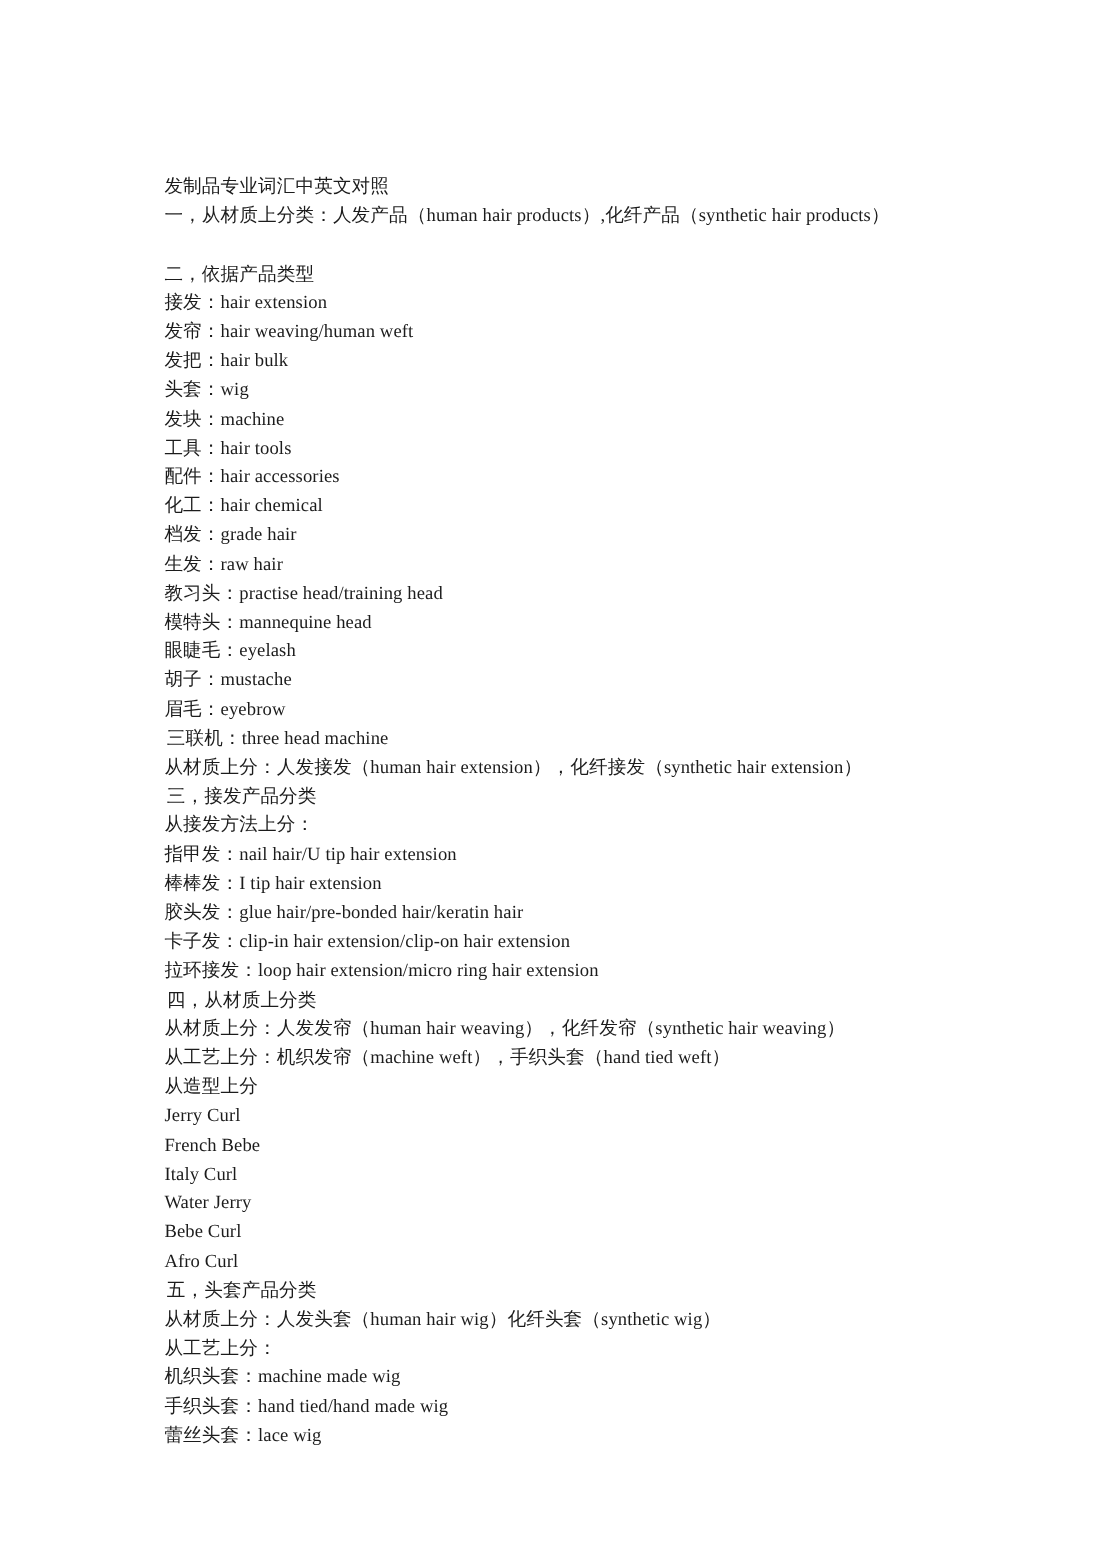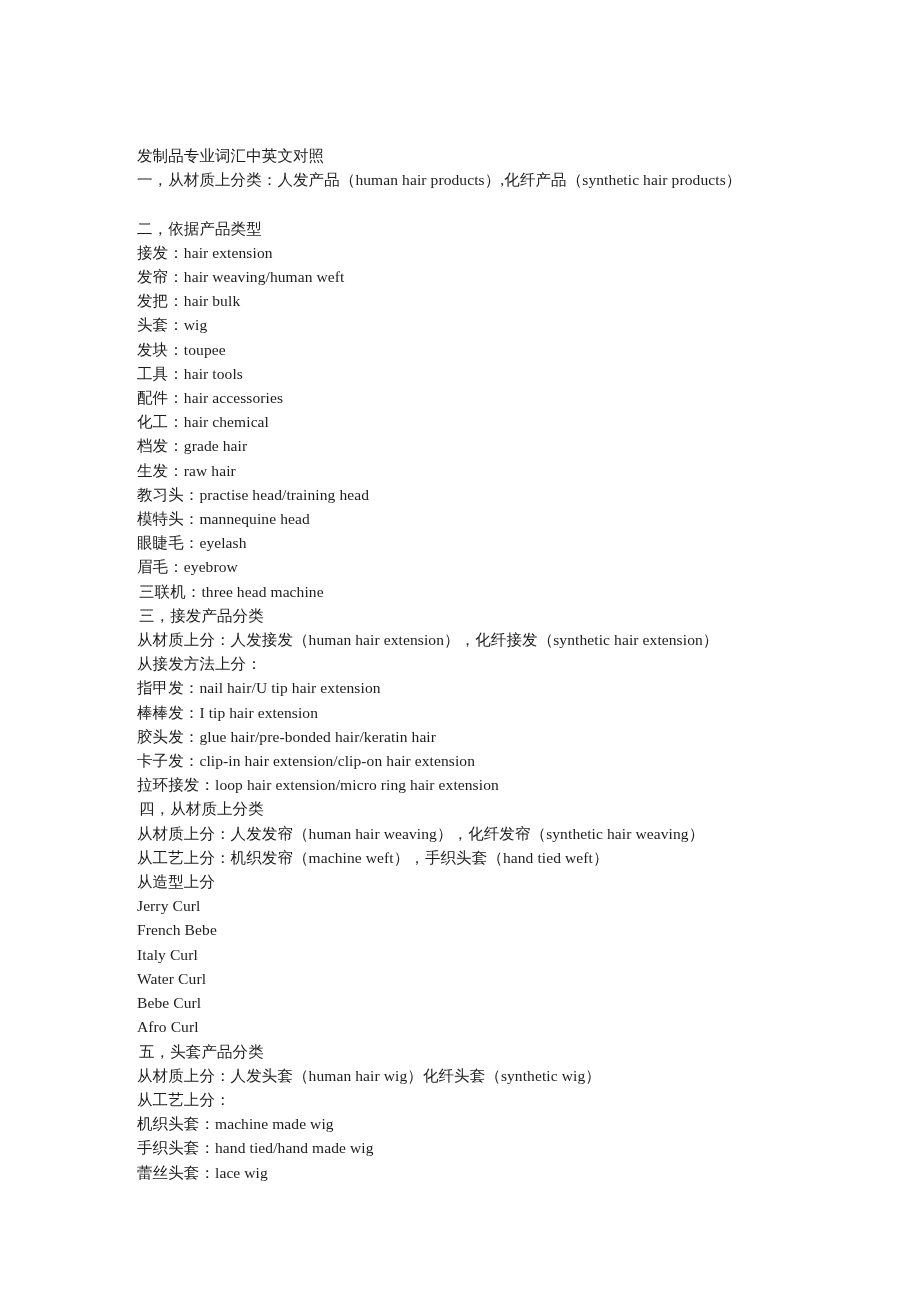--- a/index.html
+++ b/index.html
@@ -53,47 +53,48 @@
 <div id="doc-page">
   <div id="doc-body">
       <div class="line">发制品专业词汇中英文对照</div>
       <div class="line">一，从材质上分类：人发产品（human hair products）,化纤产品（synthetic hair products）</div>
       <div class="line blank"></div>
       <div class="line">二，依据产品类型</div>
       <div class="line">接发：hair extension</div>
       <div class="line">发帘：hair weaving/human weft</div>
       <div class="line">发把：hair bulk</div>
       <div class="line">头套：wig</div>
-      <div class="line">发块：toupee</div>
+      <div class="line">发块：machine</div>
       <div class="line">工具：hair tools</div>
       <div class="line">配件：hair accessories</div>
       <div class="line">化工：hair chemical</div>
       <div class="line">档发：grade hair</div>
       <div class="line">生发：raw hair</div>
       <div class="line">教习头：practise head/training head</div>
       <div class="line">模特头：mannequine head</div>
       <div class="line">眼睫毛：eyelash</div>
+      <div class="line">胡子：mustache</div>
       <div class="line">眉毛：eyebrow</div>
       <div class="line indent">三联机：three head machine</div>
+      <div class="line">从材质上分：人发接发（human hair extension），化纤接发（synthetic hair extension）</div>
       <div class="line indent">三，接发产品分类</div>
-      <div class="line">从材质上分：人发接发（human hair extension），化纤接发（synthetic hair extension）</div>
       <div class="line">从接发方法上分：</div>
       <div class="line">指甲发：nail hair/U tip hair extension</div>
       <div class="line">棒棒发：I tip hair extension</div>
       <div class="line">胶头发：glue hair/pre-bonded hair/keratin hair</div>
       <div class="line">卡子发：clip-in hair extension/clip-on hair extension</div>
       <div class="line">拉环接发：loop hair extension/micro ring hair extension</div>
       <div class="line indent">四，从材质上分类</div>
       <div class="line">从材质上分：人发发帘（human hair weaving），化纤发帘（synthetic hair weaving）</div>
       <div class="line">从工艺上分：机织发帘（machine weft），手织头套（hand tied weft）</div>
       <div class="line">从造型上分</div>
       <div class="line">Jerry Curl</div>
       <div class="line">French Bebe</div>
       <div class="line">Italy Curl</div>
-      <div class="line">Water Curl</div>
+      <div class="line">Water Jerry</div>
       <div class="line">Bebe Curl</div>
       <div class="line">Afro Curl</div>
       <div class="line indent">五，头套产品分类</div>
       <div class="line">从材质上分：人发头套（human hair wig）化纤头套（synthetic wig）</div>
       <div class="line">从工艺上分：</div>
       <div class="line">机织头套：machine made wig</div>
       <div class="line">手织头套：hand tied/hand made wig</div>
       <div class="line">蕾丝头套：lace wig</div>
     </div>
 </div>

